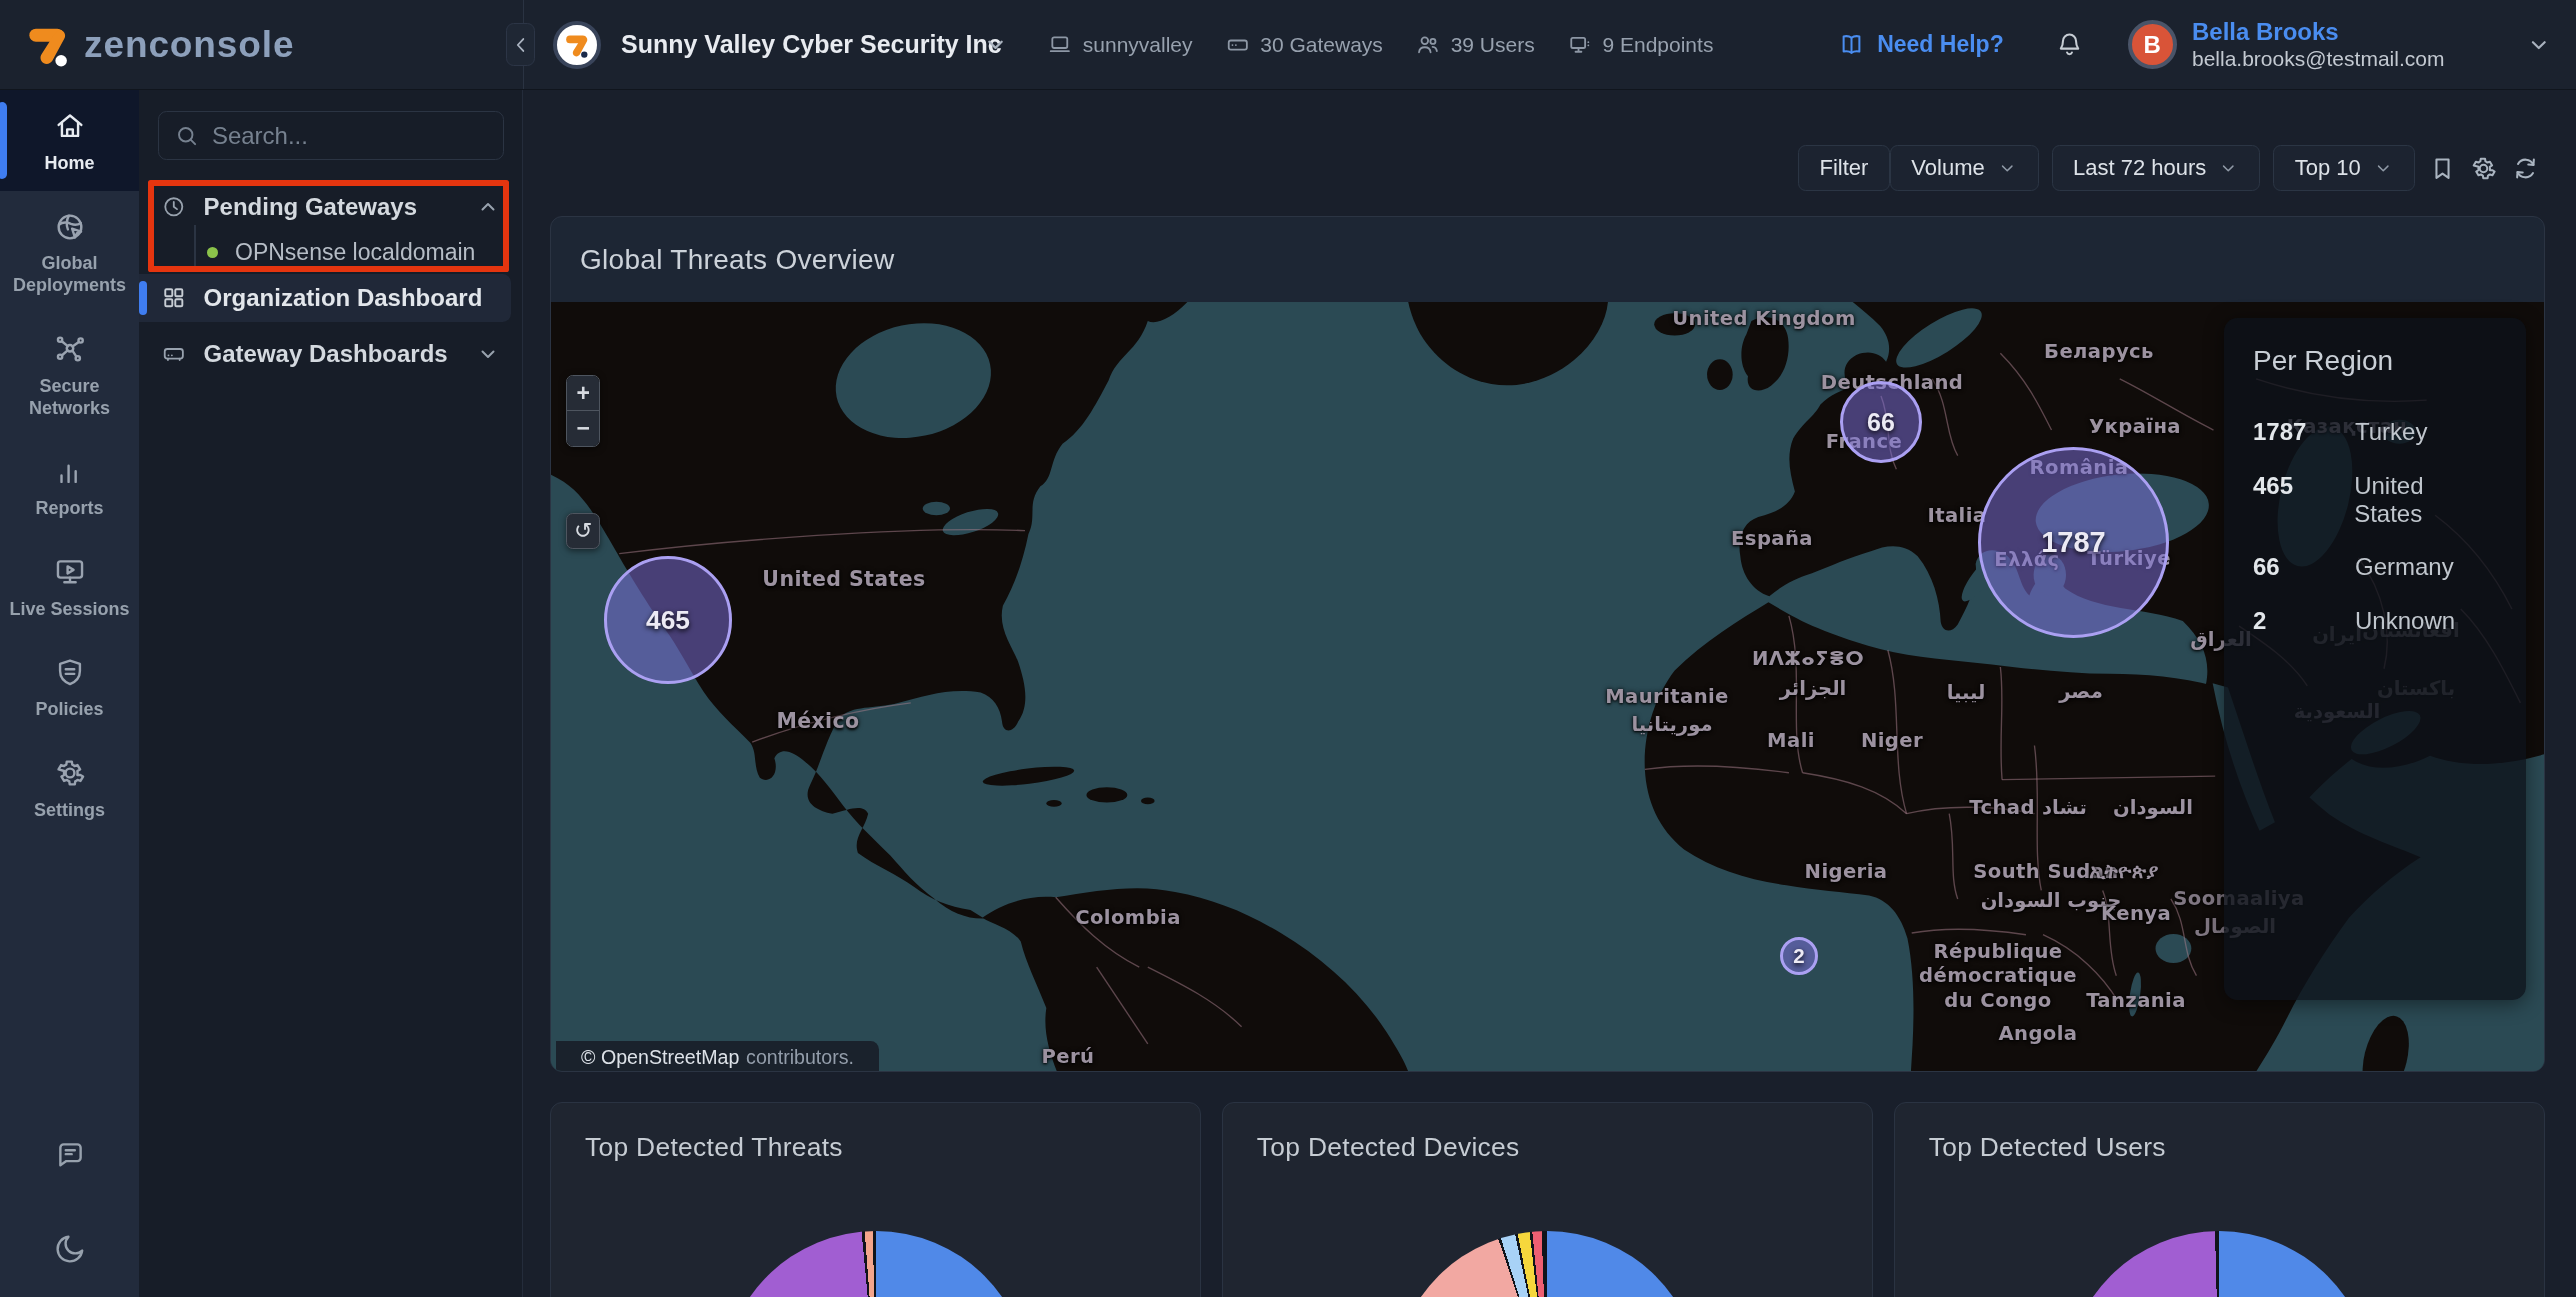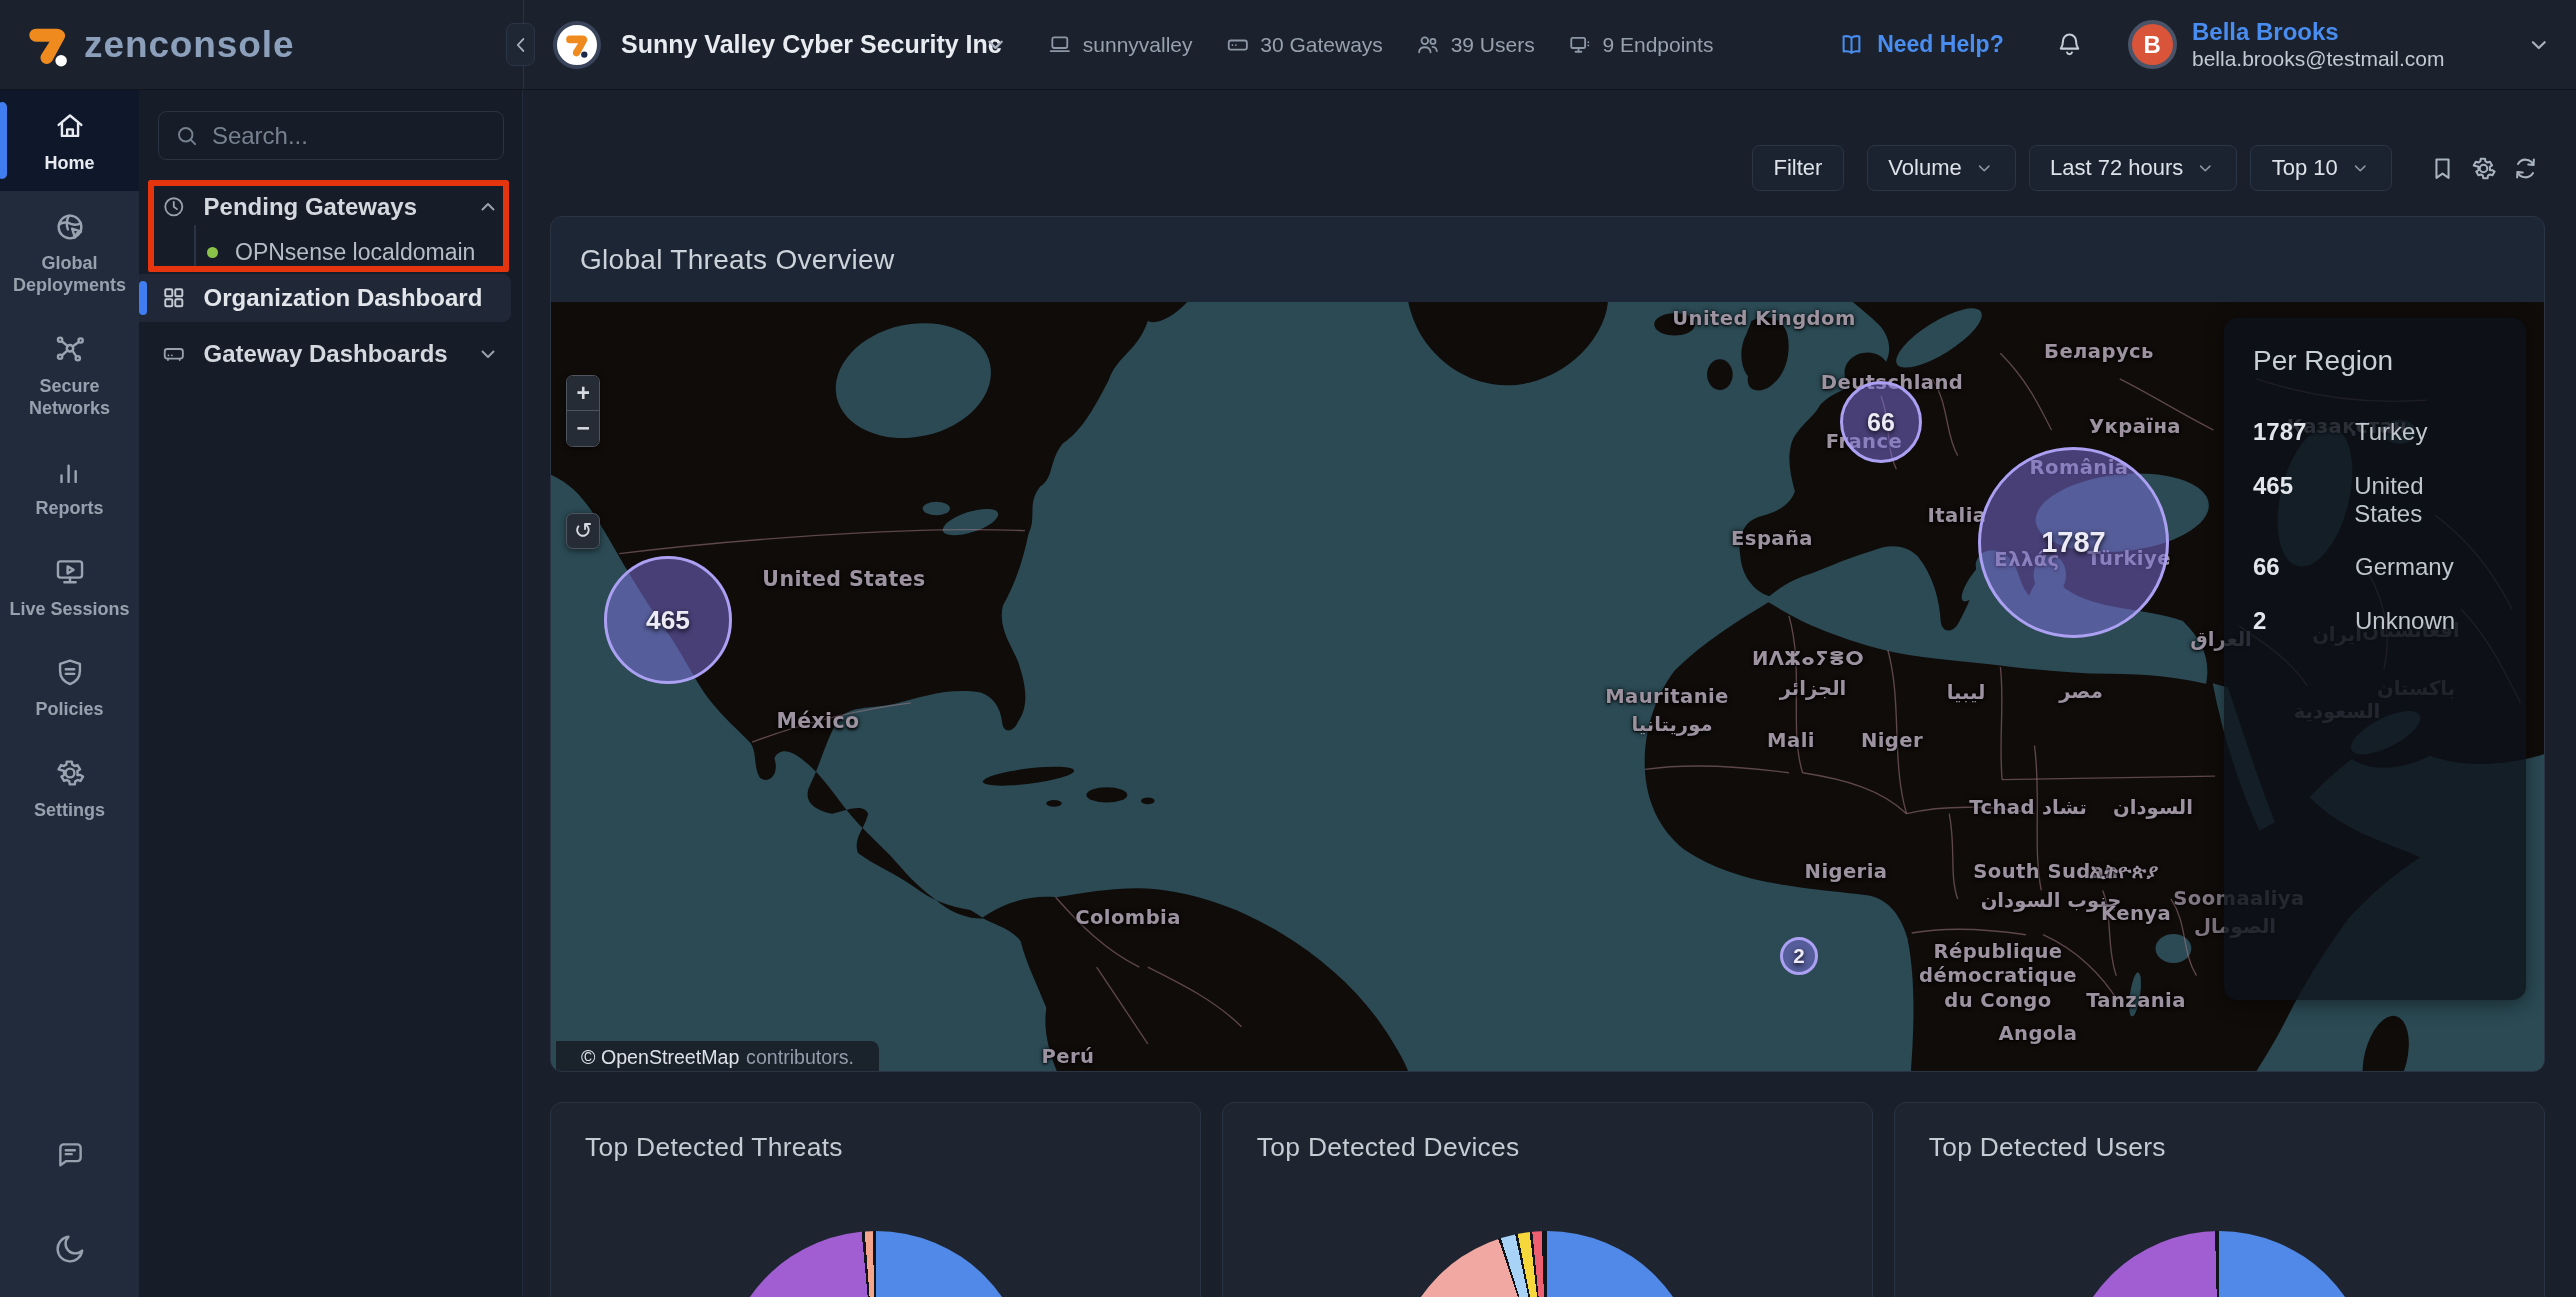--- a/index.html
+++ b/index.html
@@ -54,21 +54,21 @@
   .subline{position:absolute;left:55px;top:-5.1px;bottom:6.8px;width:1.7px;background:#2b3443}
   .dot{width:11px;height:11px;border-radius:50%;margin-left:32px}
   .row-sub .label{font-size:23px;font-weight:400;color:#b6bdc6}
   .row-active{top:184px;height:48px;background:#202838;border-radius:0 8.5px 8.5px 0;margin-right:12px;width:372px}
   .row-active .label{color:#e2e6eb;font-weight:700}
   .row-active .icn{color:#c7cdd4}
   .nav-bar{position:absolute;left:0;top:6.8px;bottom:6.8px;width:7.7px;border-radius:5.1px;background:#3f7df0}
   .row-gw{top:242px}
 
   
-  .toolbar{position:absolute;top:145px;right:32px;height:46px;display:flex;align-items:center;gap:23px;z-index:30}
+  .toolbar{position:absolute;top:145px;right:32px;height:46px;display:flex;align-items:center;gap:0;z-index:30}
   .tb-btn{height:46px;padding:0 20.5px;background:#1c2330;border:1.7px solid #2b3544;border-radius:7.7px;color:#dde2e8;font-size:22px;font-family:inherit;display:flex;align-items:center;gap:12px;cursor:pointer}
   .tb-btn .icn{color:#8f99a6}
   .tb-icon{width:38px;height:46px;background:transparent;border:none;color:#aab4c0;cursor:pointer;display:flex;align-items:center;justify-content:center}
 
   
   .map-card{position:absolute;left:550px;top:216px;width:1995px;height:856px;background:#1d2634;border:1.7px solid #2b3443;border-radius:12px;overflow:hidden;z-index:20}
   .map-card-header{height:85px;display:flex;align-items:center;padding:0 29px}
   .map-card-header h2{font-size:28px;font-weight:400;color:#ccd2d9;letter-spacing:0.3px}
   .map-body{position:absolute;left:0;top:85px;width:1995px;height:771px;background:#2b4a54;cursor:grab}
   .map-svg{position:absolute;left:0;top:0}

